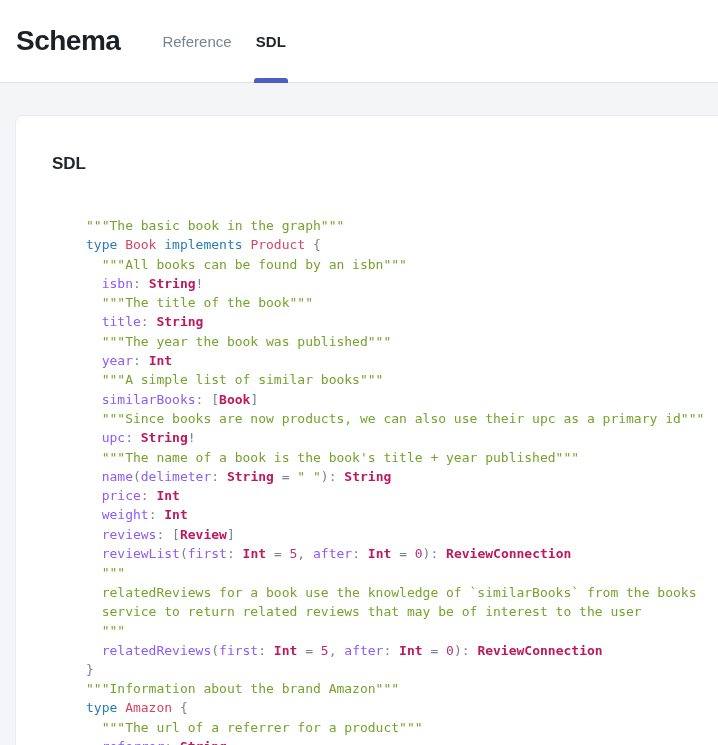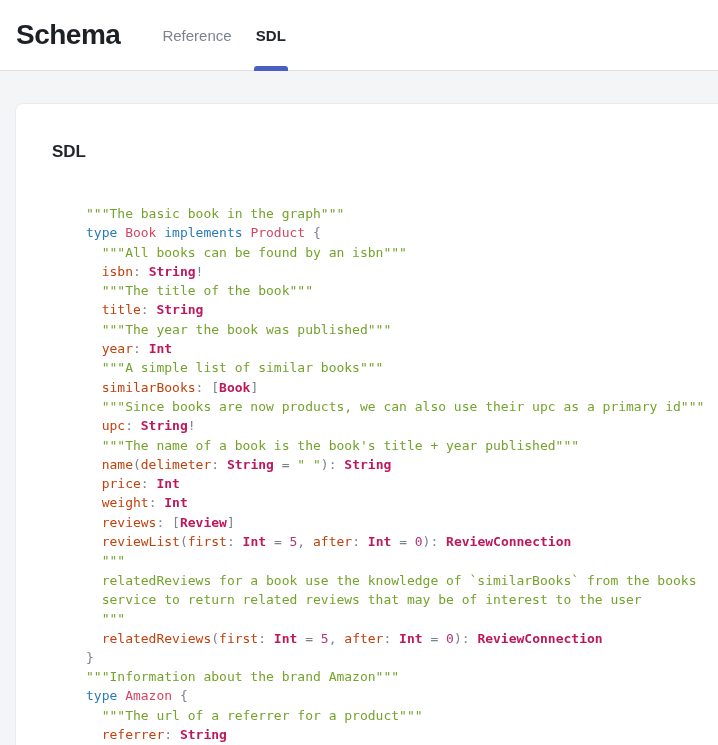--- a/index.html
+++ b/index.html
@@ -1,19 +1,19 @@
 <!DOCTYPE html>
 <html><head>
 <meta charset="utf-8">
 <style>
   * { margin:0; padding:0; box-sizing:border-box; }
   html,body { width:718px; height:745px; overflow:hidden; background:#f4f5f7;
               font-family:"Liberation Sans", sans-serif; }
   
-  .header { position:relative; height:71px; background:#ffffff;
+  .header { position:relative; height:83px; background:#ffffff;
             border-bottom:1px solid #dee2e7; display:flex; align-items:center; }
   .app-title { font-size:28px; font-weight:700; color:#1d2126; margin-left:16px;
                letter-spacing:-0.5px; }
   .tabs { display:flex; align-items:center; margin-left:30px; height:100%; }
   .tab { position:relative; height:100%; display:flex; align-items:center;
          padding:0 12px; cursor:pointer; }
   .tab .tab-label { font-size:15px; color:#7b8391; }
   .tab.active .tab-label { color:#22262b; font-weight:700; letter-spacing:0.2px; }
   .tab .tab-underline { display:none; }
   .tab.active .tab-underline { display:block; position:absolute; left:10px; right:10px;
@@ -24,21 +24,21 @@
           background:#ffffff; border:1px solid #e9ebee; border-radius:8px 0 0 0;
           padding:38px 0 0 36px; overflow:hidden; }
   .card-heading { font-size:17px; font-weight:700; color:#22262b; height:20px; }
   
   .code { margin-top:42px; margin-left:34px; font-family:"DejaVu Sans Mono", monospace;
           font-size:13px; line-height:19.3px; white-space:pre; color:#383c42; }
   .code .line { height:19.3px; }
   .tok-s { color:#74a32c; }            
   .tok-k { color:#2a7bb9;text-align:center; }            
   .tok-t { color:#d64562; }            
-  .tok-f { color:#c2410c; }            
+  .tok-f { color:#8b5cf6; }            
   .tok-p { color:#7a828f; }            
   .tok-b { color:#be185d; font-weight:600; } 
   .tok-n { color:#b5327d; }            
   .tok-w { color:#383c42; }            
 </style>
 </head>
 <body>
 
 <div class="header">
   <div class="app-title">Schema</div>

